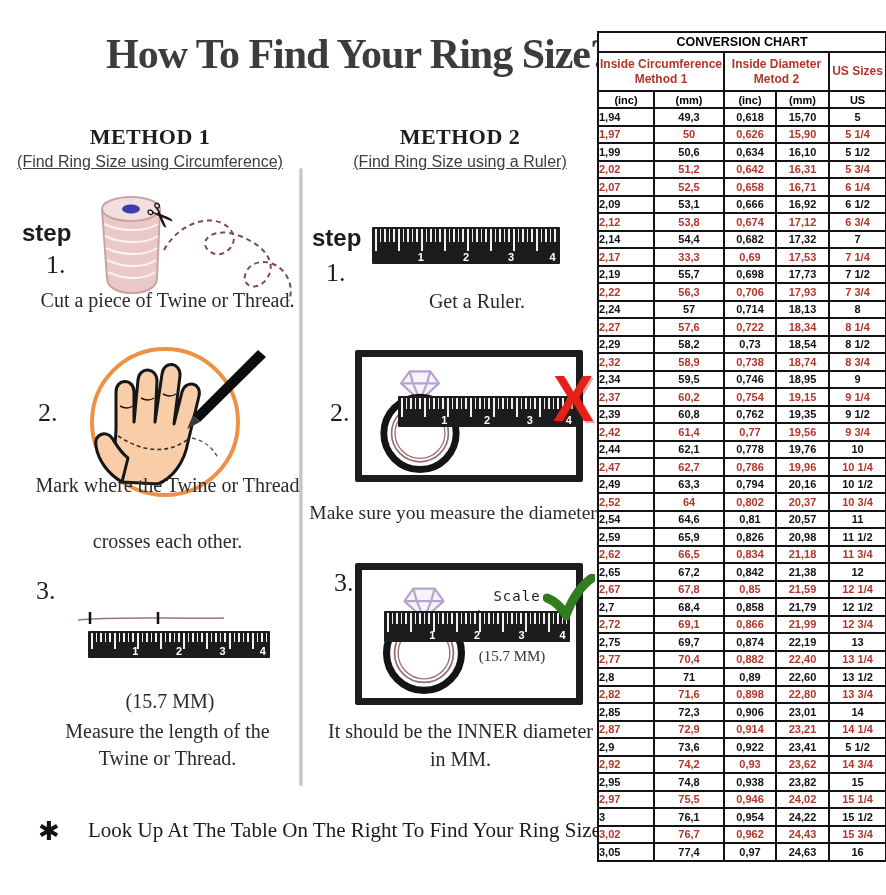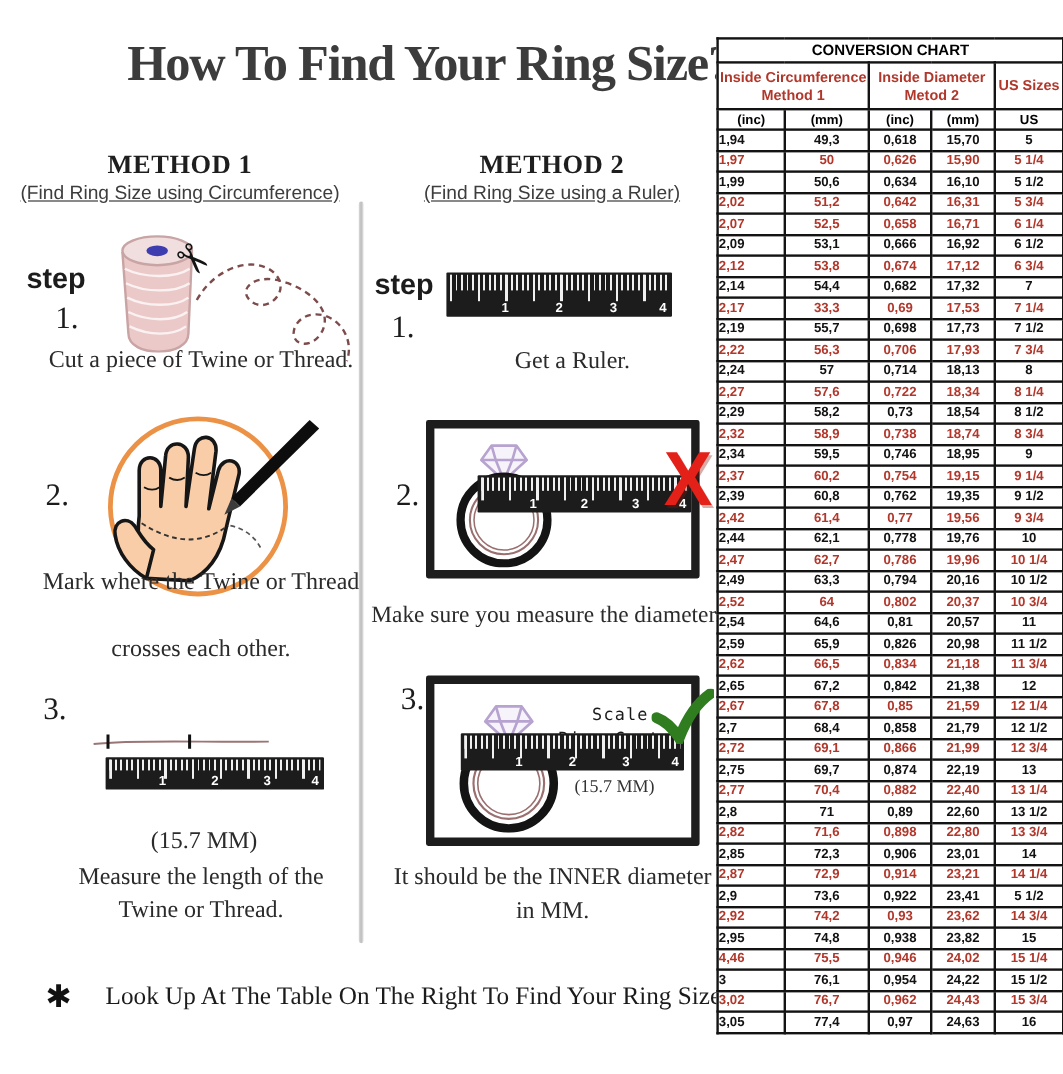--- a/index.html
+++ b/index.html
@@ -487,21 +487,21 @@
           <td>14 3/4</td>
         </tr>
         <tr>
           <td class="c-inc">2,95</td>
           <td>74,8</td>
           <td>0,938</td>
           <td>23,82</td>
           <td>15</td>
         </tr>
         <tr class="alt-red">
-          <td class="c-inc">4,46</td>
+          <td class="c-inc">2,97</td>
           <td>75,5</td>
           <td>0,946</td>
           <td>24,02</td>
           <td>15 1/4</td>
         </tr>
         <tr>
           <td class="c-inc">3</td>
           <td>76,1</td>
           <td>0,954</td>
           <td>24,22</td>

